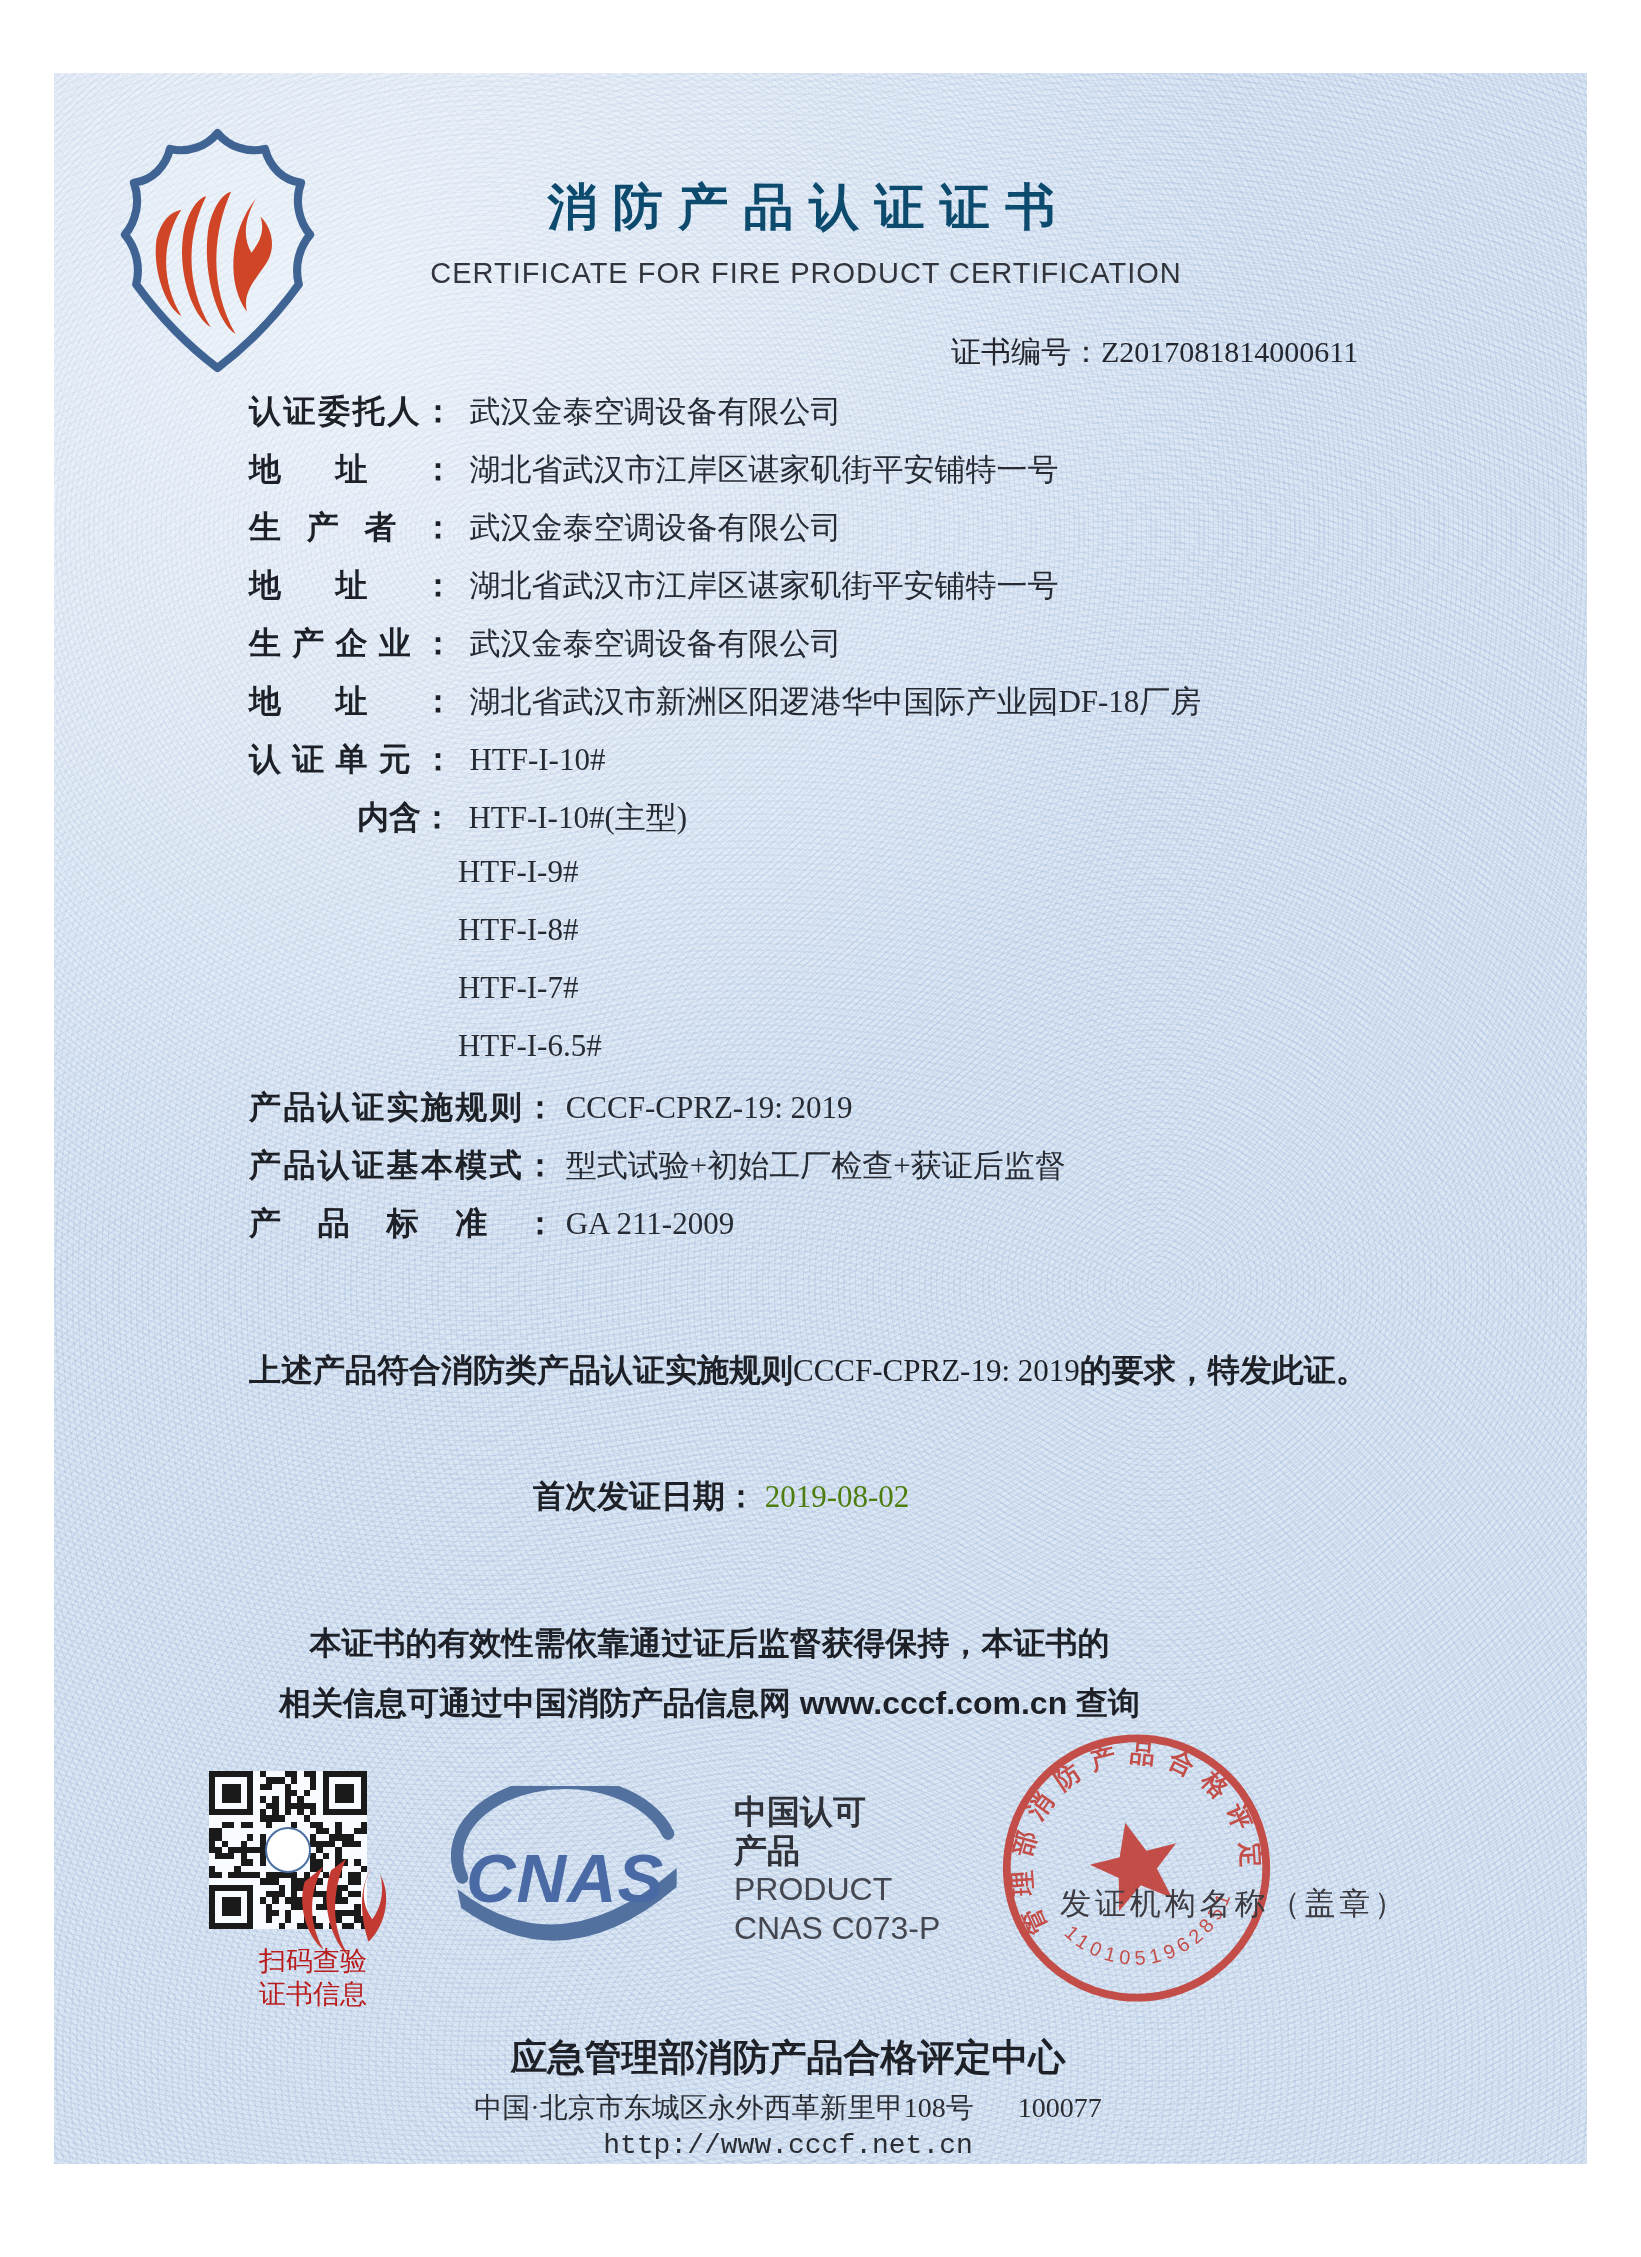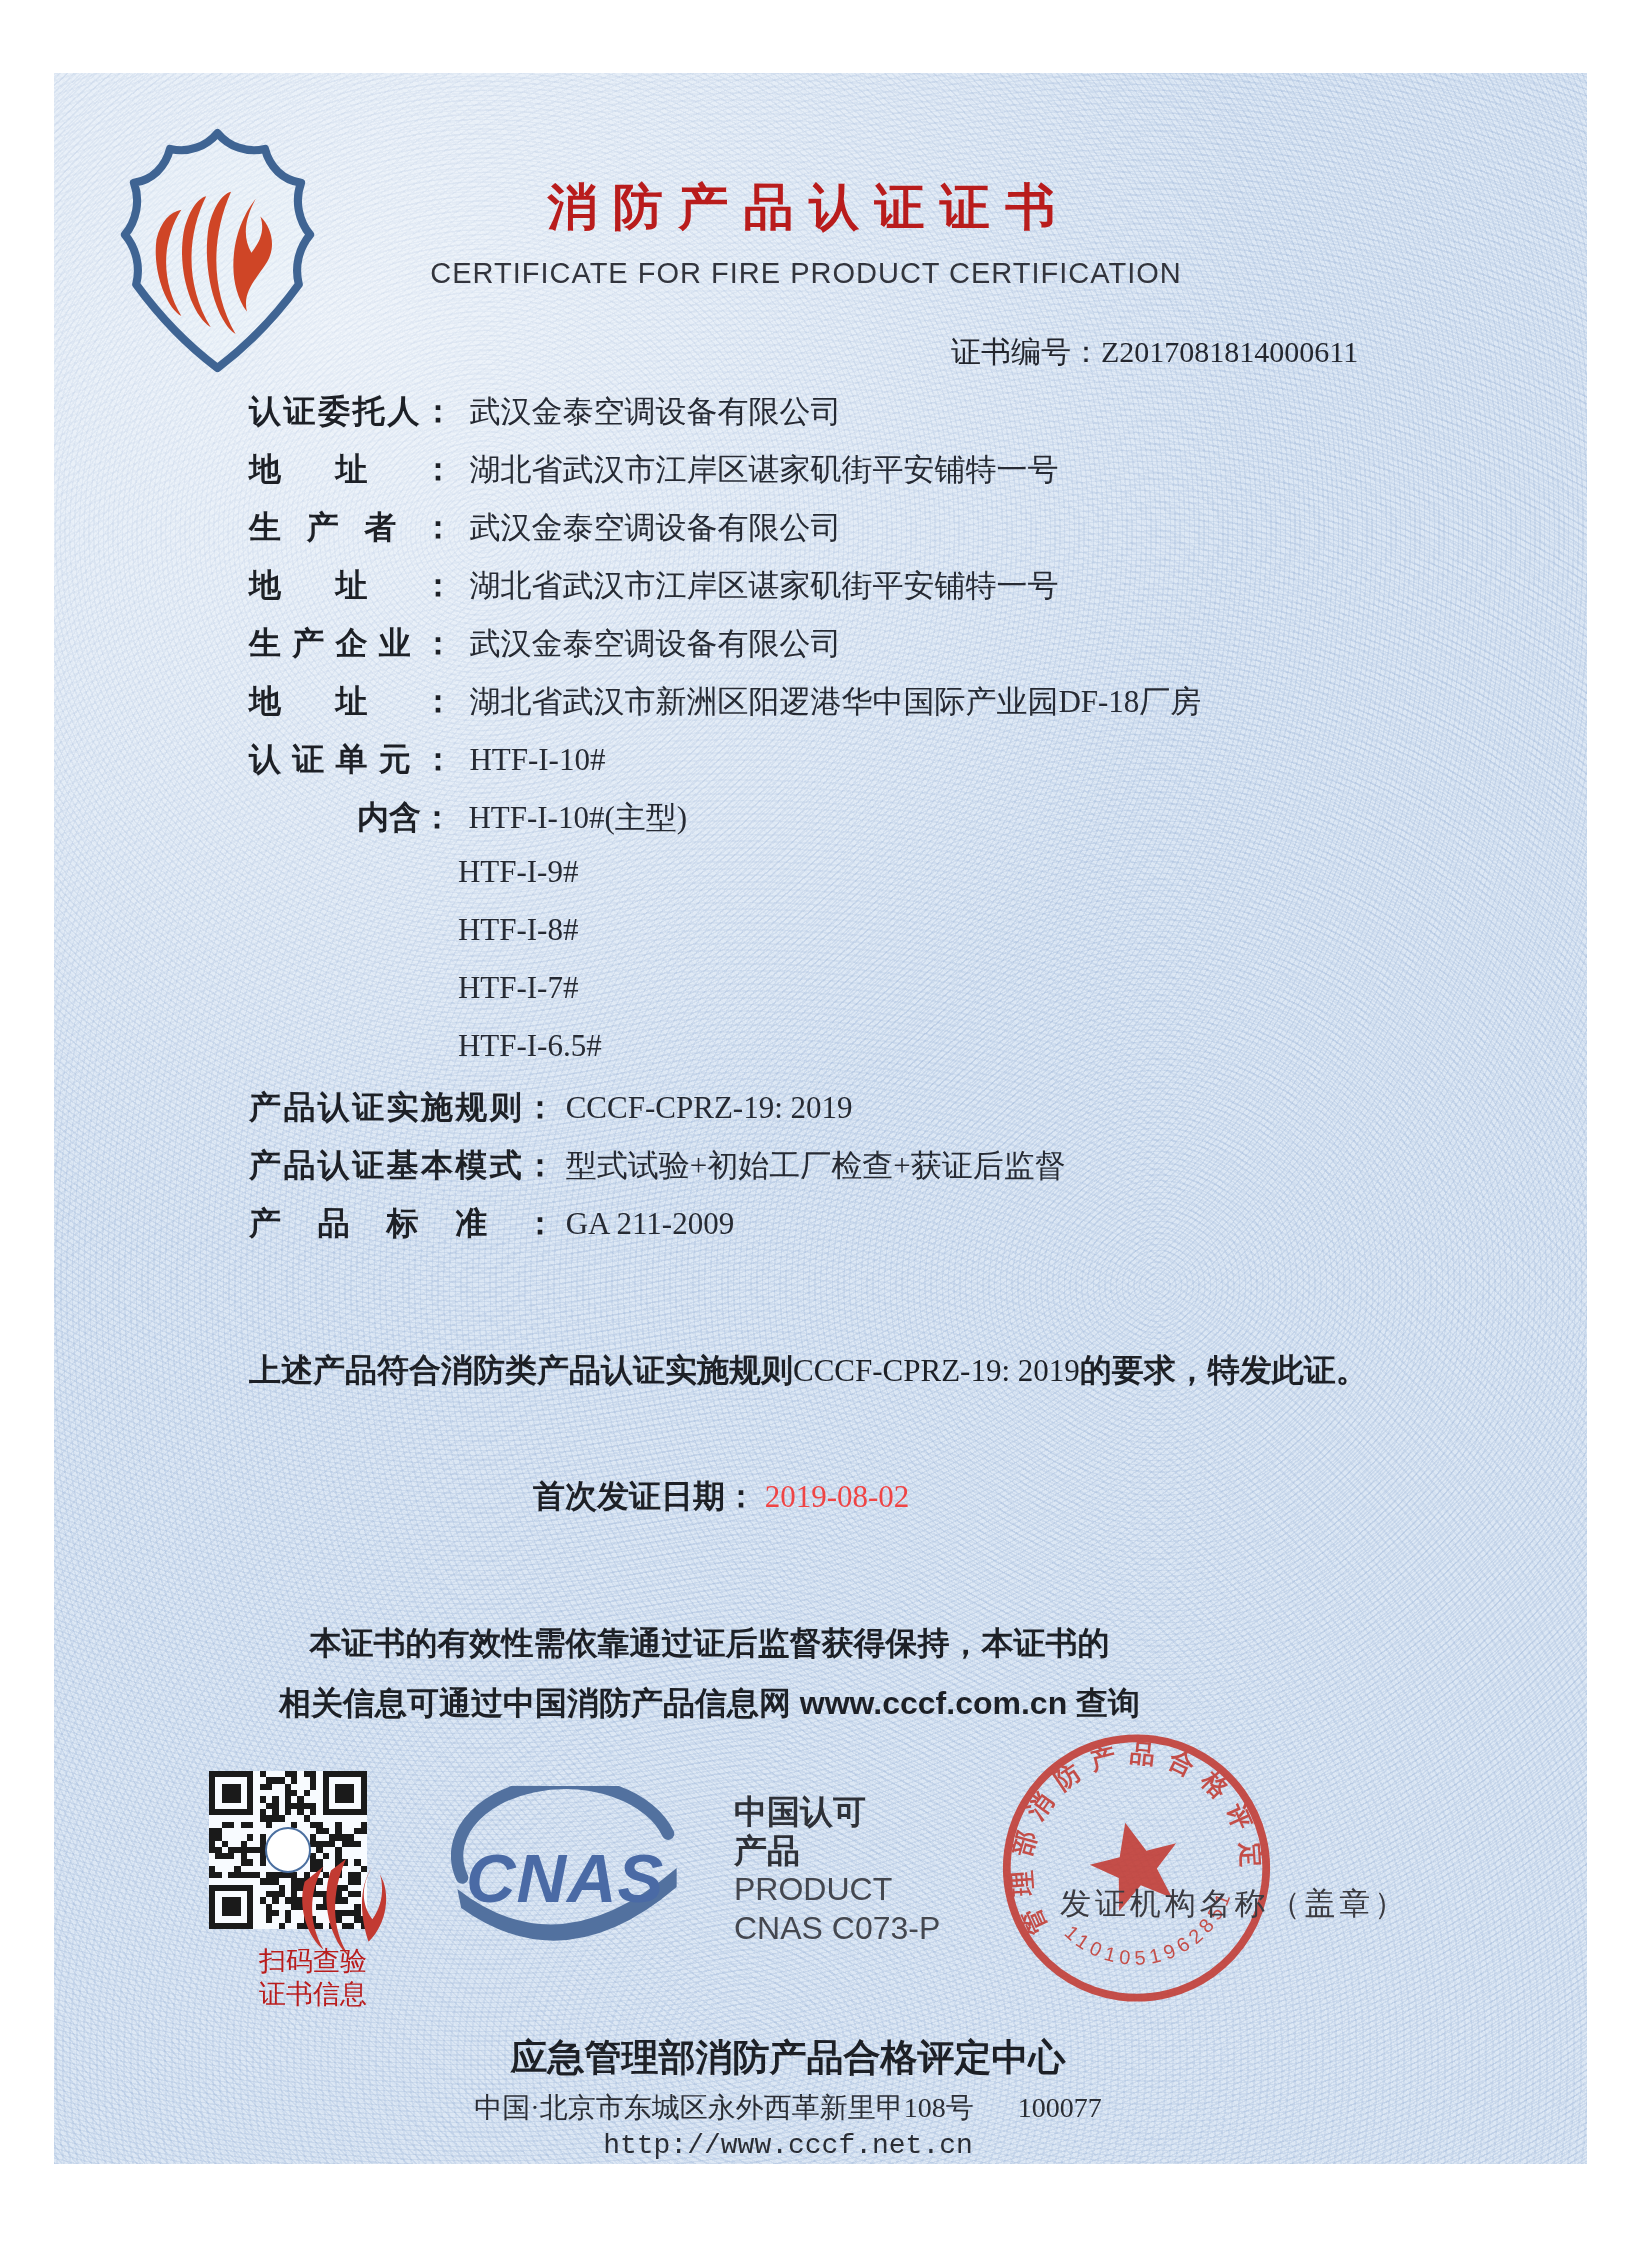--- a/index.html
+++ b/index.html
@@ -10,40 +10,40 @@
     background-color:#dce7f4;
     background-image:
       radial-gradient(circle at 18% 12%, rgba(255,255,255,.55), rgba(255,255,255,0) 42%),
       repeating-radial-gradient(circle at 28% 22%, rgba(140,168,208,.20) 0 1.4px, rgba(255,255,255,0) 1.4px 4.8px),
       repeating-radial-gradient(circle at 72% 58%, rgba(140,168,208,.18) 0 1.4px, rgba(255,255,255,0) 1.4px 5.8px),
       repeating-radial-gradient(circle at 45% 95%, rgba(140,168,208,.15) 0 1.9px, rgba(255,255,255,0) 1.9px 6.8px),
       repeating-linear-gradient(45deg, rgba(160,185,220,.10) 0 1.9px, rgba(255,255,255,0) 1.9px 5.8px);
   }
   .abs{position:absolute;}
   .title{left:0;right:39px;top:174px;text-align:center;font-size:50px;font-weight:700;
-         letter-spacing:15.4px;color:#b91c1c;margin-left:16px;}
+         letter-spacing:15.4px;color:#0c4a6e;margin-left:16px;}
   .subtitle{left:0;right:29px;top:257px;text-align:center;font-size:29px;color:#32343c;letter-spacing:1px;}
   .certno{left:951px;top:332px;font-size:30px;font-family:"Liberation Serif",serif;color:#23262e;}
   .fields{left:249px;top:390px;width:1274px;}
   .row{display:flex;align-items:baseline;height:58px;}
   .lab{display:inline-block;width:205px;font-weight:700;font-size:32px;color:#1d2026;
        text-align:justify;text-align-last:justify;flex:0 0 auto;}
   .val{font-size:31px;font-family:"Liberation Serif",serif;color:#262a33;margin-left:15.4px;white-space:nowrap;}
   .row-contains{padding-left:108px;}
   .lab-sm{font-weight:700;font-size:32px;color:#1d2026;flex:0 0 auto;}
   .row-model{padding-left:205px;}
   .rules .lab{width:307px;}
   .rules .val{margin-left:9.7px;}
   .statement{left:249px;top:1340px;width:1178px;font-size:32px;font-weight:700;line-height:60px;color:#1d2026;}
   .statement .code{font-weight:400;font-family:"Liberation Serif",serif;font-size:31px;}
   .dateline1{left:533px;top:1475px;}
   .dateline2{left:249px;top:1535px;}
   .dl{display:flex;align-items:baseline;}
   .dl .lab2{font-weight:700;font-size:32px;color:#1d2026;}
-  .dl .val2{font-size:31px;font-family:"Liberation Serif",serif;color:#ef4444;margin-left:7.7px;}
+  .dl .val2{font-size:31px;font-family:"Liberation Serif",serif;color:#4d7c0f;margin-left:7.7px;}
   .gap64{display:inline-block;width:62px;}
   .notice{left:0;width:1419px;text-align:center;font-size:32px;font-weight:700;color:#1d2026;}
   .n1{top:1622px;} .n2{top:1682px;}
   .qrbox{left:209px;top:1771px;width:158px;height:158px;background:#f4f8fd;}
   .qrbox svg{display:block;width:158px;height:158px;}
   .qrlogo{position:absolute;left:56px;top:56px;width:46px;height:46px;border-radius:50%;
           background:#ffffff;border:2.9px solid #4a6fa0;box-sizing:border-box;}
   .qrcap{left:209px;top:1945px;width:158px;text-align:right;font-size:27px;line-height:33px;
          font-family:"Liberation Serif",serif;color:#b91c1c;}
   .cnasbox{left:451px;top:1786px;width:232px;height:164px;}

